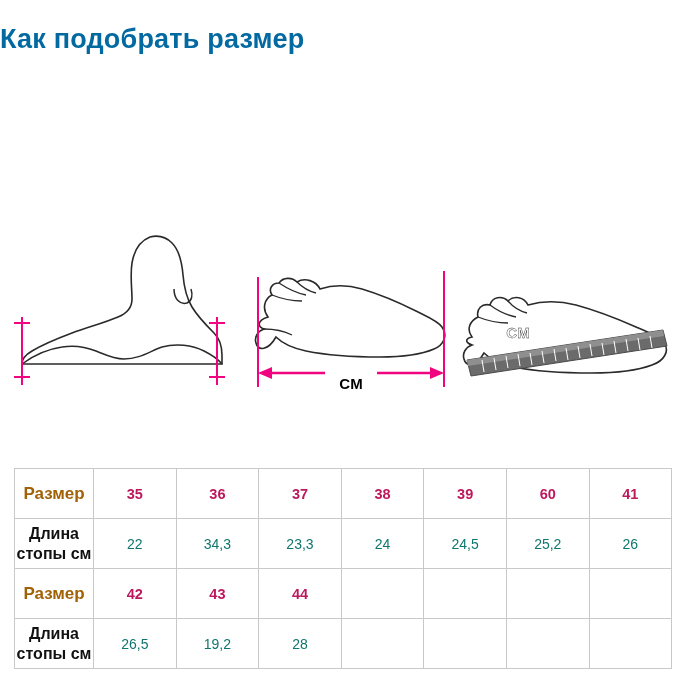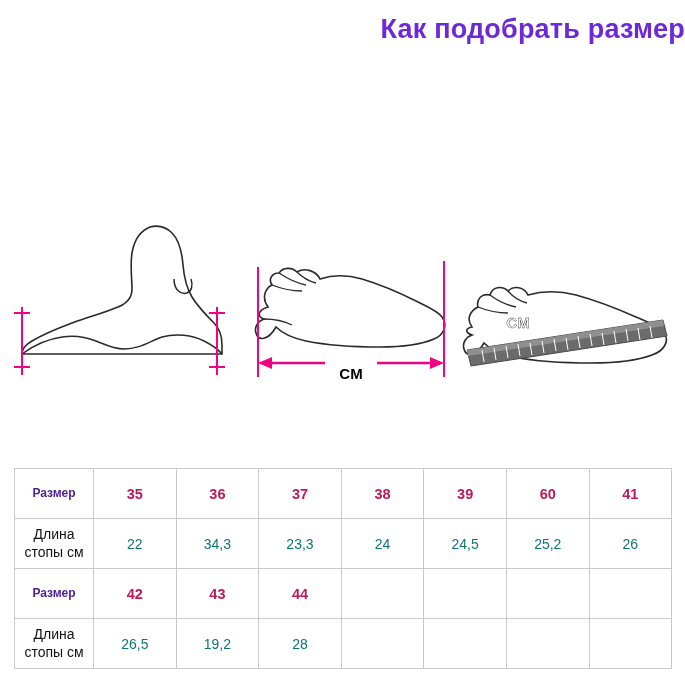--- a/index.html
+++ b/index.html
@@ -9,25 +9,25 @@
   }
   body {
     width: 685px;
     height: 696px;
     font-family: "Liberation Sans", sans-serif;
     color: #000000;
     position: relative;
     overflow: hidden;
   }
   .page-title {
-    text-align: right;
+    text-align: left;
     font-size: 27px;
     font-weight: bold;
-    color: #6d28d9;
-    margin: 14px 0 0 0;
+    color: #0369a1;
+    margin: 24px 0 0 0;
     letter-spacing: 0.2px;
   }
   .illustration {
     position: relative;
     width: 685px;
     height: 390px;
   }
   .illustration svg {
     display: block;
   }
@@ -44,28 +44,28 @@
   }
   table.size-table td {
     border: 1px solid #c9c9c9;
     height: 47px;
     text-align: center;
     vertical-align: middle;
     font-size: 14px;
     color: #0f766e;
   }
   table.size-table td.label-cell {
-    font-size: 14px;
-    font-weight: normal;
+    font-size: 16px;
+    font-weight: bold;
     line-height: 1.25;
     color: #111111;
   }
   table.size-table td.label-cell.accent {
-    color: #4c1d95;
-    font-size: 12px;
+    color: #a16207;
+    font-size: 17px;
     font-weight: bold;
   }
   table.size-table td.accent-val {
     color: #be185d;
     font-weight: bold;
     font-size: 14.5px;
   }
   table.size-table col.first-col { width: 79px; }
   table.size-table col.data-col { width: 82.6px; }
   .cm-label {

